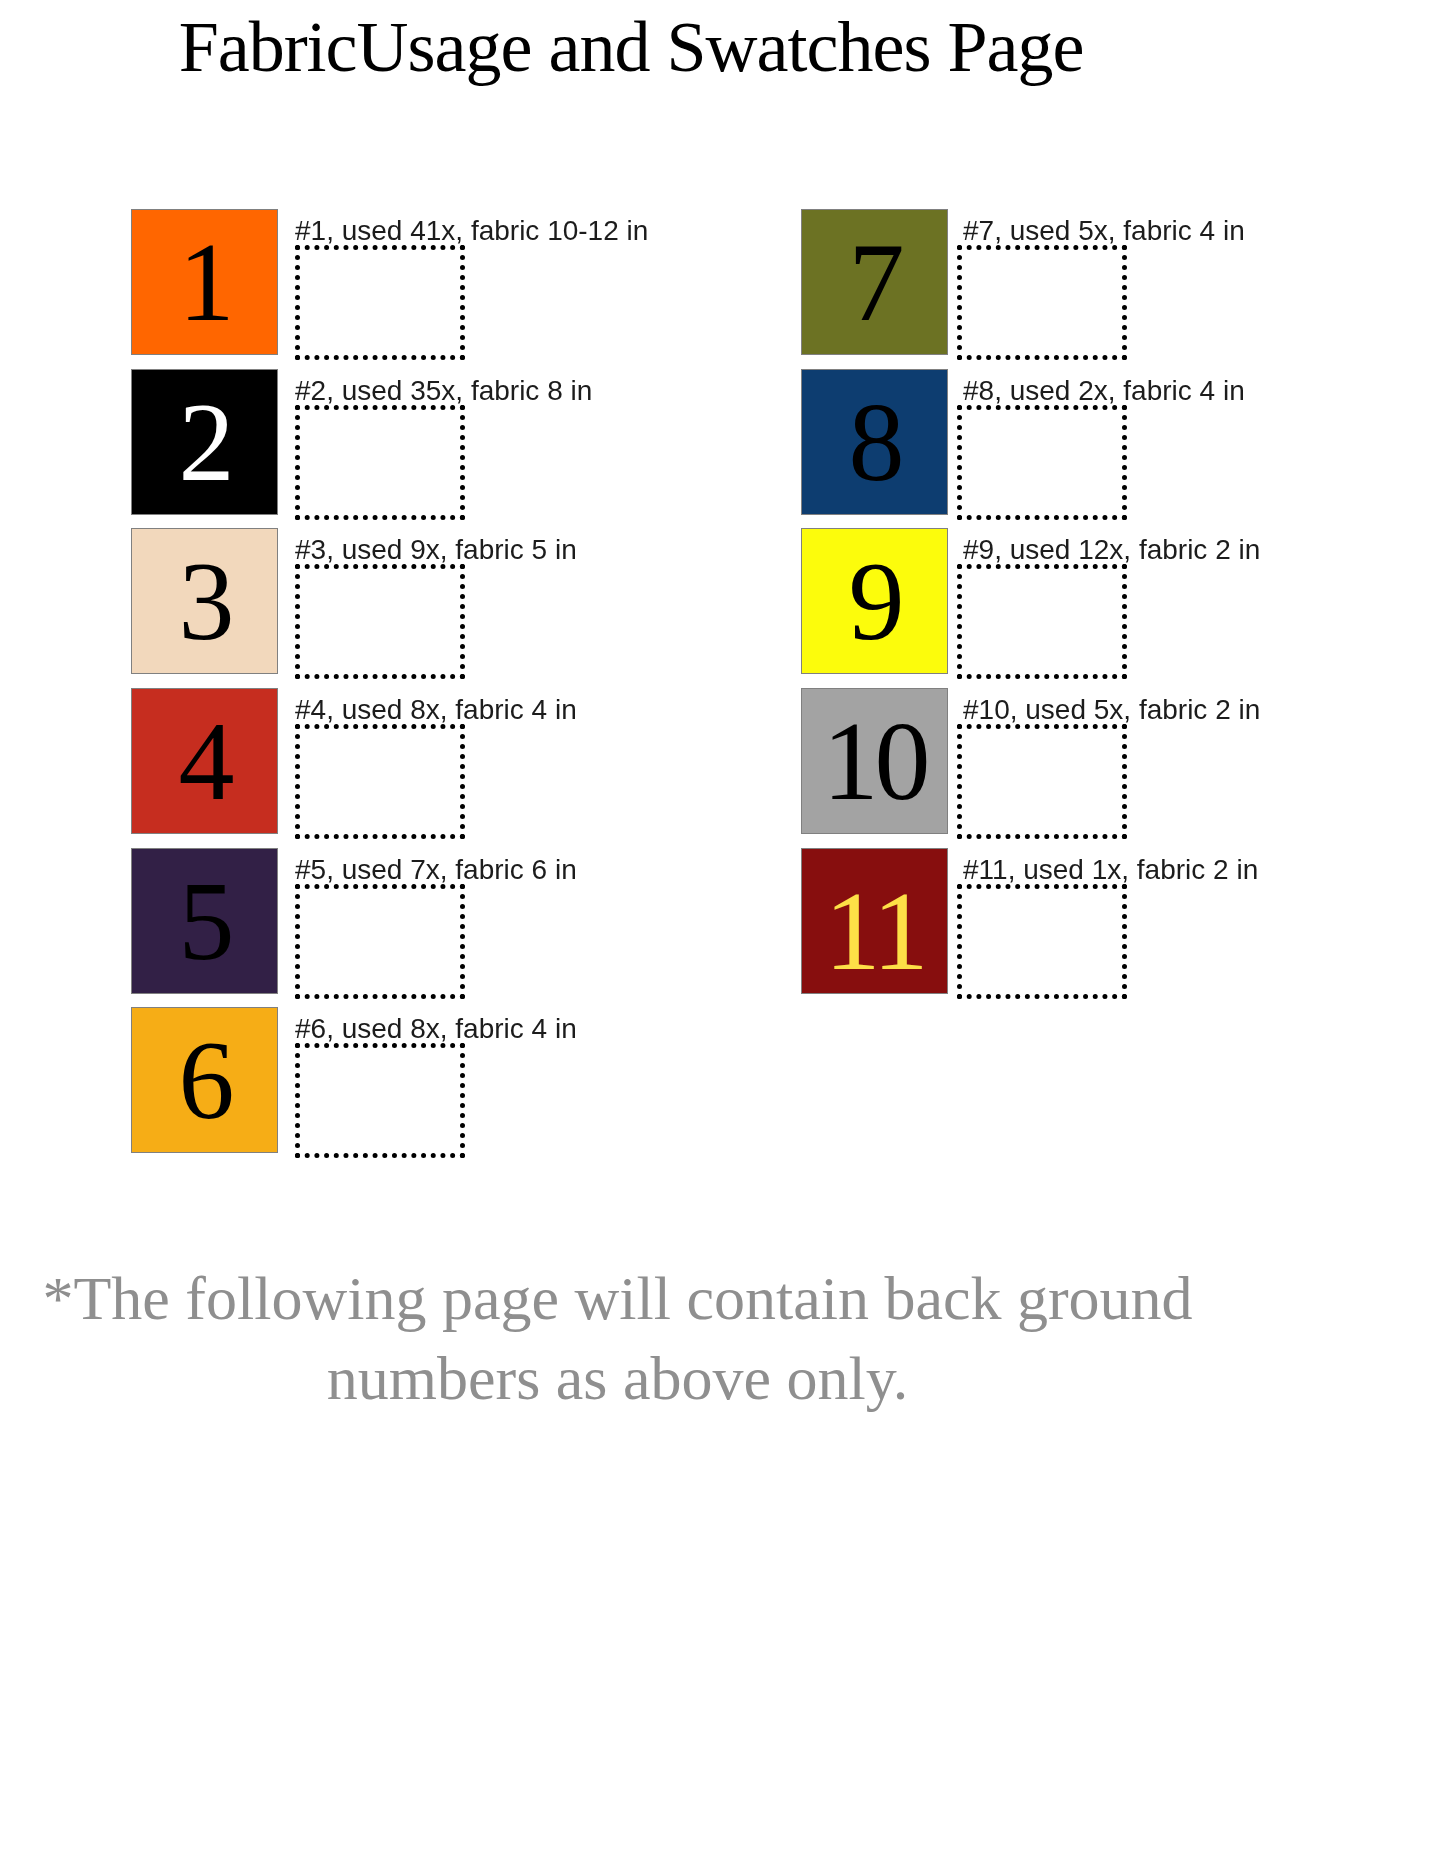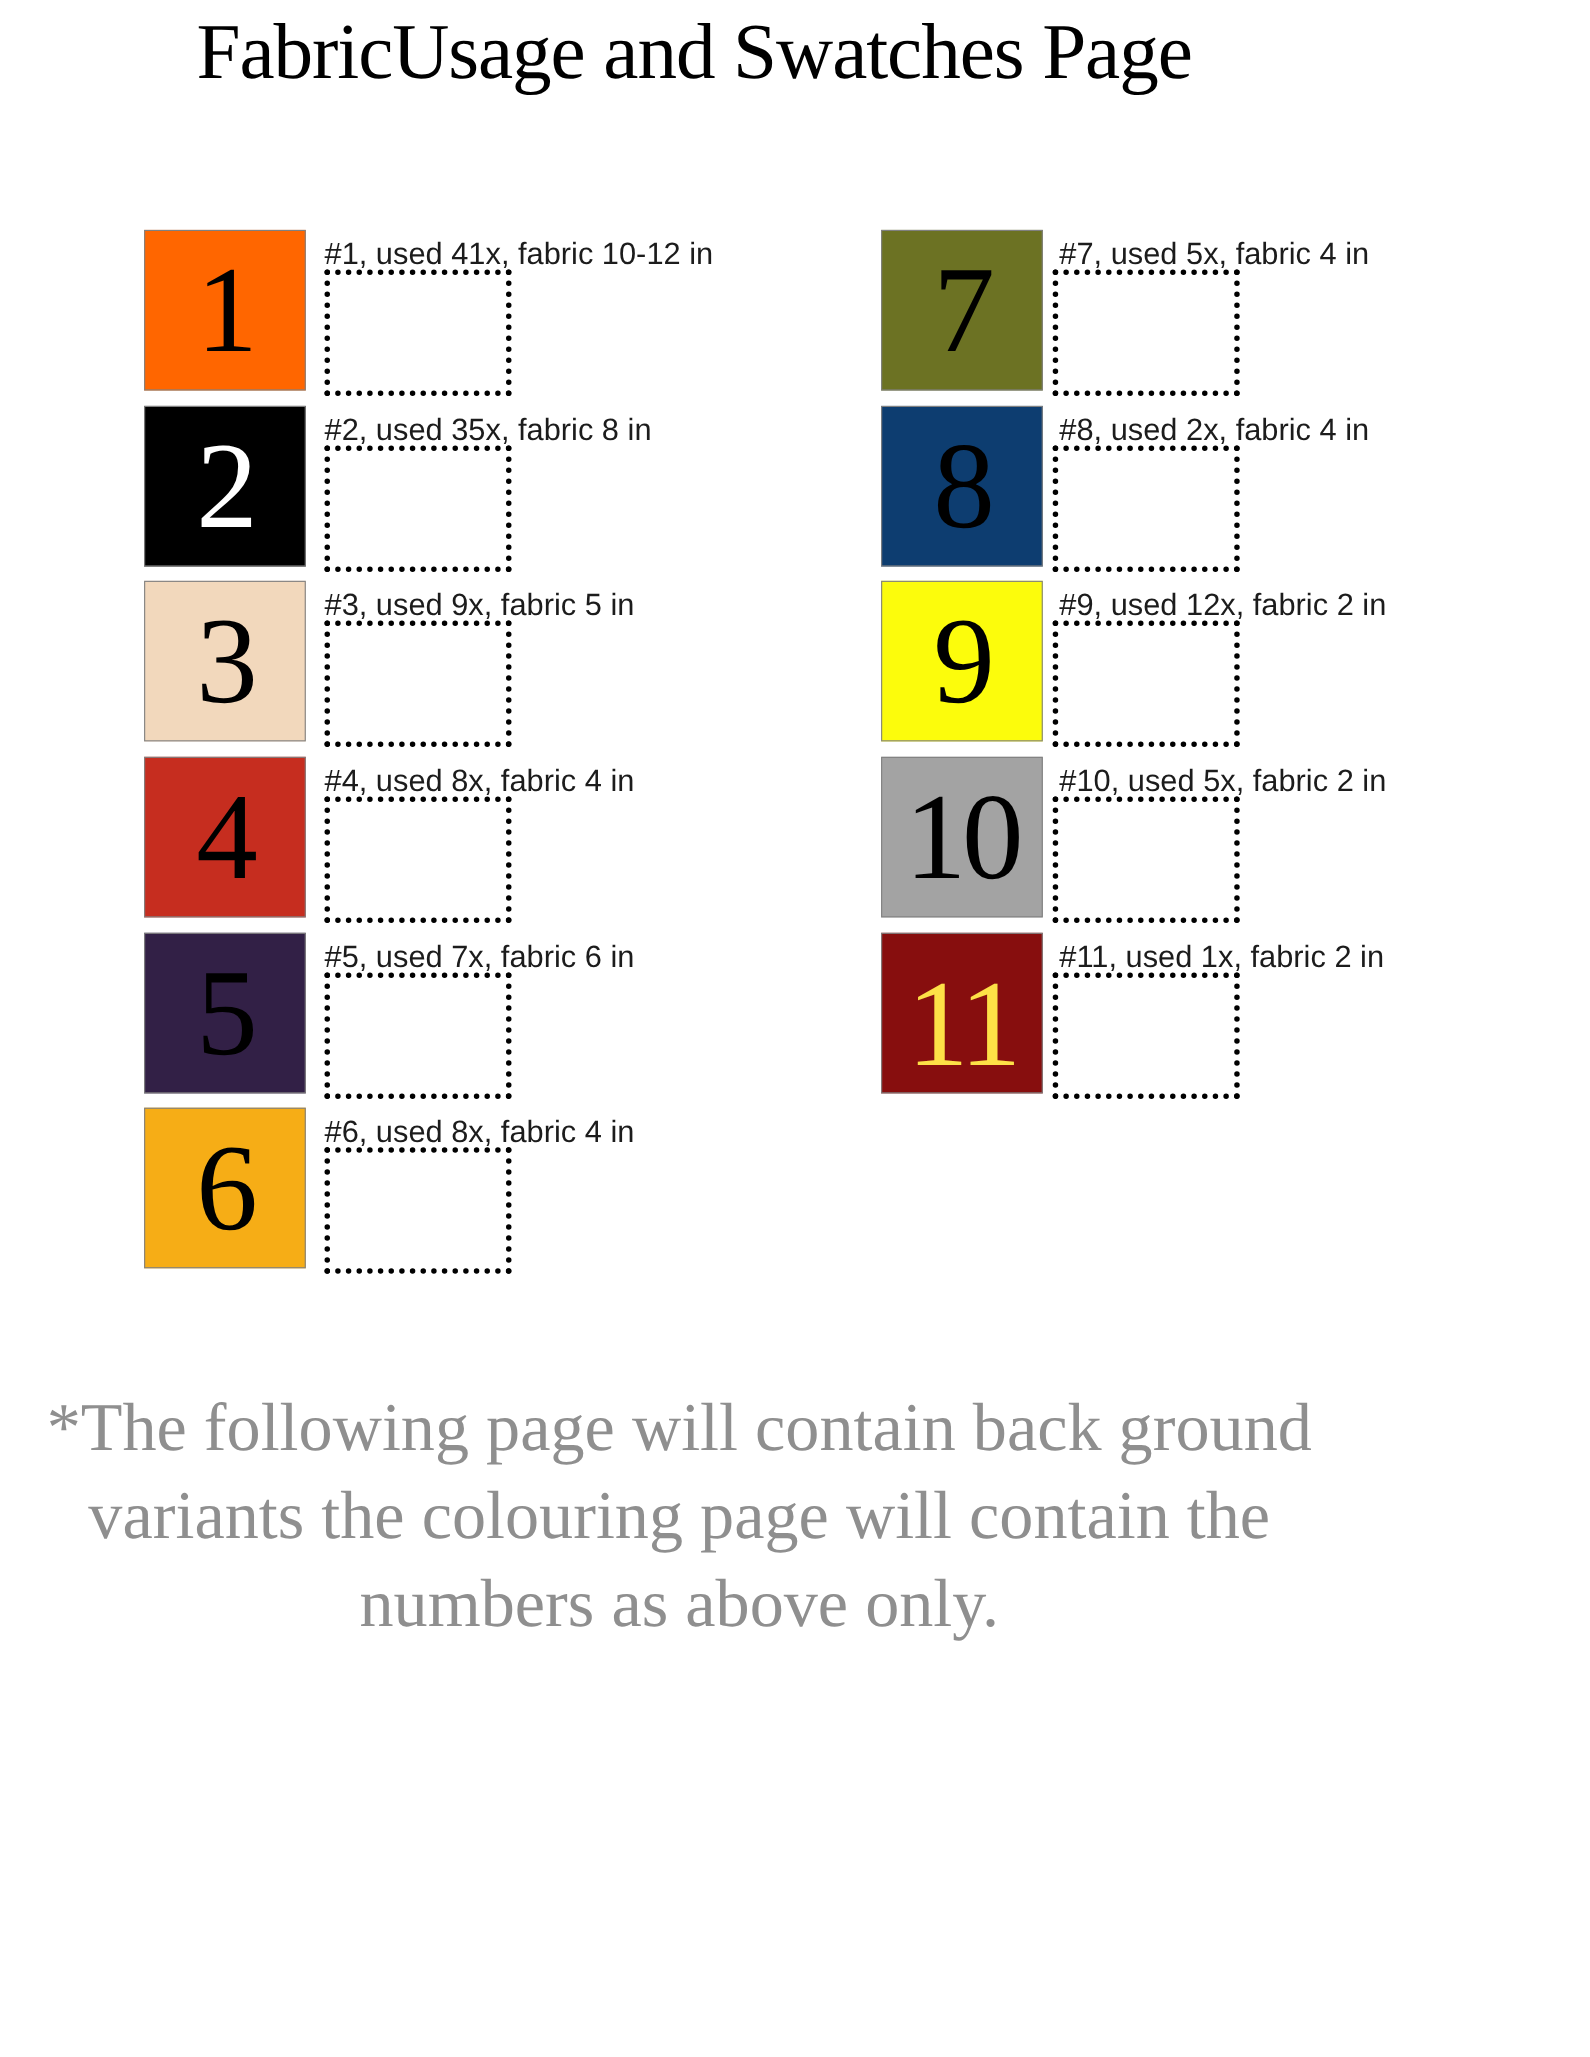--- a/index.html
+++ b/index.html
@@ -150,17 +150,16 @@
     <div class="swatch" style="left: 801px; top: 848px; background: rgb(135, 14, 14);">
       <span class="numeral" style="color: #fde047; margin-top: 20px;">11</span>
     </div>
     <div class="swatch-label" style="left: 963px; top: 854px;">#11, used 1x, fabric 2 in</div>
     <div class="dotted-box" style="left: 957px; top: 884px;"></div>
   </div>
 </div>
 
   <div class="footnote">
     <div>*The following page will contain back ground</div>
-    <div>variants the colouring page will contain the</div>
     <div>numbers as above only.</div>
   </div>
 
 </div>
 
 </body></html>

